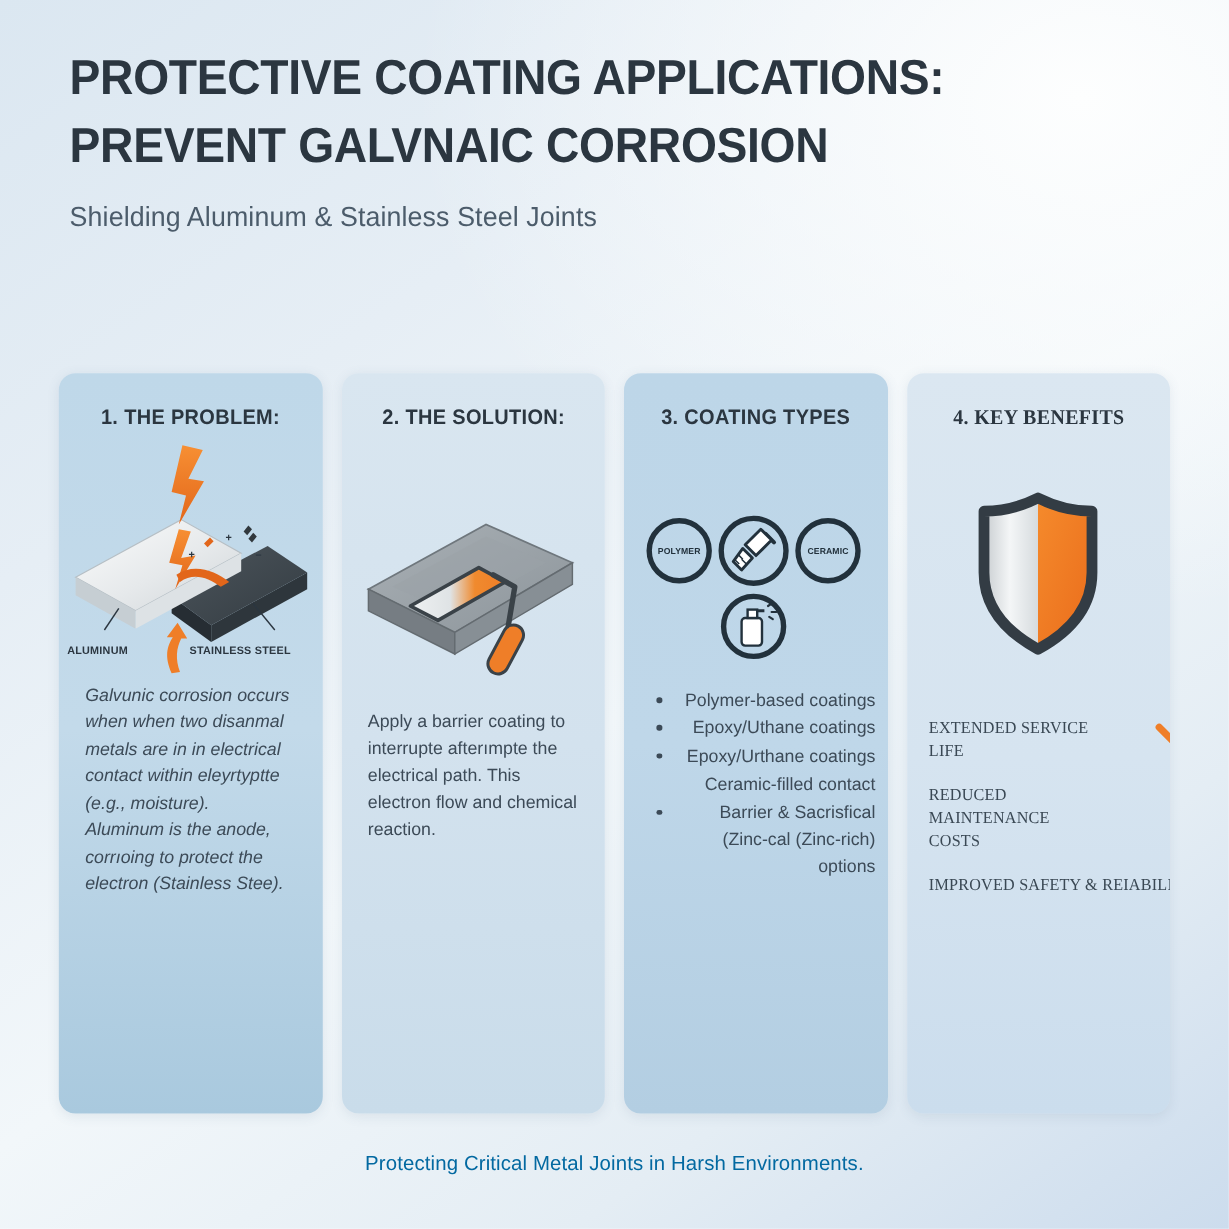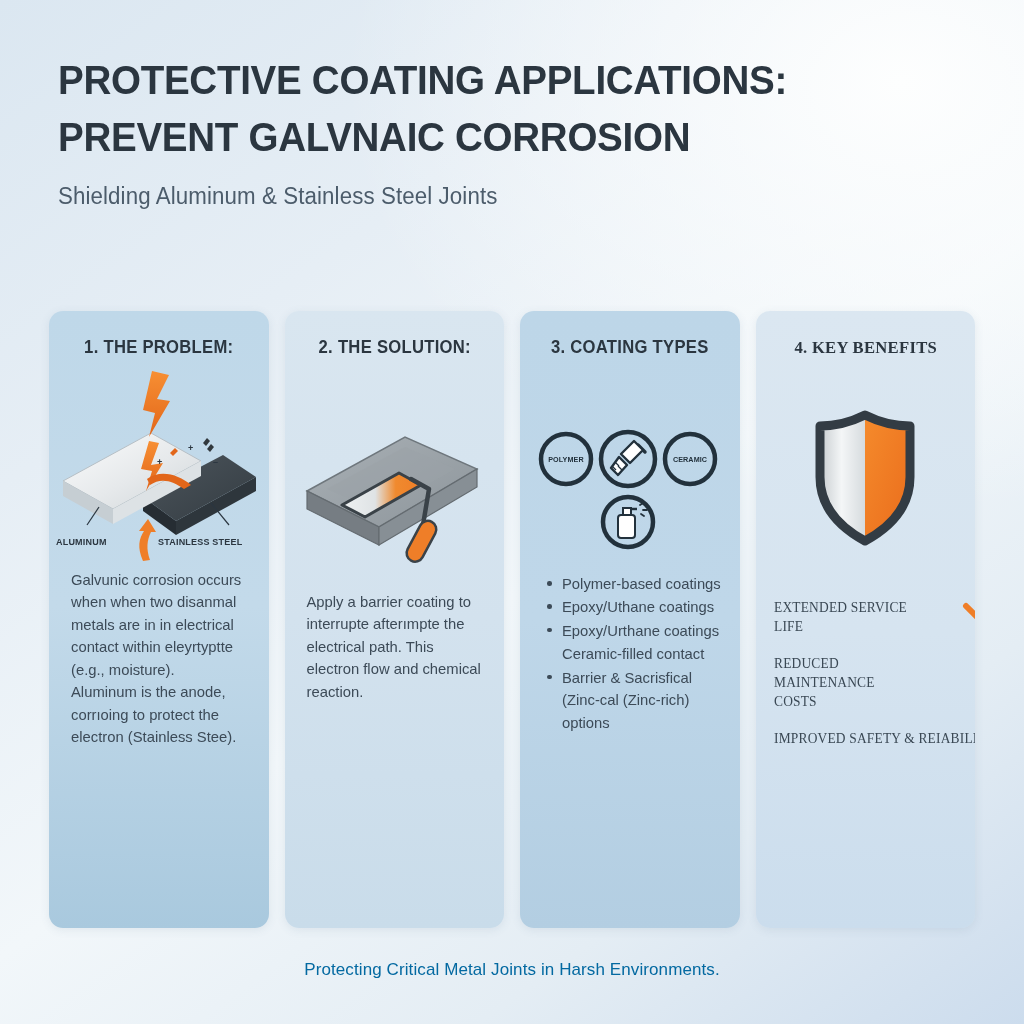--- a/index.html
+++ b/index.html
@@ -6,21 +6,21 @@
   html,body { width:1024px; height:1024px; }
   body {
     font-family:"Liberation Sans", sans-serif;
     background:
       radial-gradient(ellipse 900px 700px at 88% 8%, #fdfefe 0%, rgba(253,254,254,0) 62%),
       linear-gradient(145deg, #dbe7f1 0%, #e6eef5 28%, #f2f7fa 55%, #e4edf4 78%, #ccdced 100%);
     position:relative; overflow:hidden;
   }
 
   
-  #header { position:absolute; left:58px; top:52px; width:900px; }
+  #header { position:absolute; left:58px; top:36px; width:900px; }
   #title {
     font-size:41px; font-weight:bold; letter-spacing:-0.3px;
     line-height:1.38; color:#2b3640; text-transform:uppercase;
     transform:scaleX(0.94); transform-origin:left center;
   }
   #subtitle {
     margin-top:18px; font-size:23px; color:#4c5c6b;
     letter-spacing:0.1px; transform:scaleX(0.97); transform-origin:left center;
   }
 
@@ -43,25 +43,25 @@
     transform:scaleX(0.95);
   }
 
   .art { position:absolute; left:0; right:0; top:58px; height:200px; }
   .art svg { display:block; margin:0 auto; }
 
   .body-text {
     position:absolute; left:22px; right:18px;
     font-size:14.8px; line-height:1.52; color:#3c4a57;
   }
-  .body-text p { margin:0; }
+  .body-text p { margin:0;font-style:italic; }
 
   ul.bullets { position:absolute; left:26px; right:10px; list-style:none;
                font-size:14.8px; line-height:1.52; color:#3c4a57; }
-  ul.bullets li { position:relative; padding-left:16px; margin-bottom:1px; }
+  ul.bullets li { position:relative; padding-left:16px; margin-bottom:1px;text-align:right; }
   ul.bullets li.dot:before {
     content:""; position:absolute; left:1px; top:8px;
     width:4.5px; height:4.5px; border-radius:50%; background:#3c4a57;
   }
 
   .benefits { position:absolute; left:18px; top:287px; width:240px; }
   .benefits .bitem {
     font-size:14px; color:#3a4854; text-transform:uppercase;
     letter-spacing:0.2px; line-height:1.38; margin-bottom:17px;
     white-space:nowrap; transform:scaleX(0.96); transform-origin:left top;

